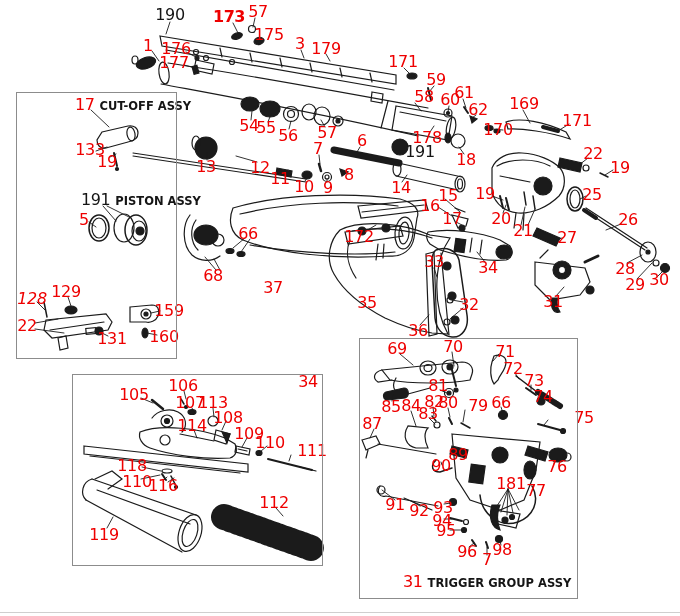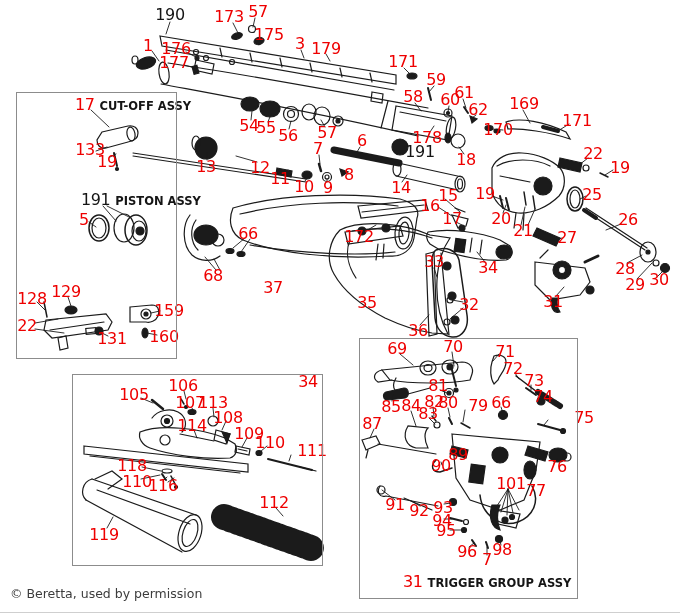--- a/index.html
+++ b/index.html
@@ -322,31 +322,31 @@
       <g stroke-width="0.9">
         <path d="M170,22 L166,34 M152,51 L159,61 M186,52 L196,57 M184,65 L195,68 M233,23 L238,33 M255,18 L253,27 M264,40 L259,41 M301,50 L304,58 M326,54 L330,61 M404,68 L411,75 M434,86 L429,92 M415,103 L421,111 M449,106 L448,112 M463,99 L466,108 M476,115 L472,118 M523,110 L530,123 M503,130 L492,129 M569,124 L558,131 M430,132 L434,126 M588,158 L579,165 M613,170 L605,175 M586,196 L580,199 M621,224 L606,230 M251,120 L252,111 M268,122 L271,114 M289,129 L291,121 M325,127 L321,120 M207,160 L207,153 M257,162 L236,156 M282,173 L288,170 M305,181 L308,177 M327,182 L327,179 M344,172 L341,171 M319,155 L320,164 M360,147 L357,152 M402,182 L407,175 M464,154 L459,147 M445,199 L460,212 M438,207 L452,216 M456,222 L462,225 M492,196 L503,200 M503,213 L506,205 M521,225 L525,207 M528,225 L535,209 M562,238 L556,240 M627,263 L642,255 M637,279 L652,263 M657,277 L663,271 M556,296 L564,287 M366,231 L376,225 M434,268 L437,277 M485,262 L477,252 M463,302 L452,300 M463,308 L450,319 M420,325 L429,315 M245,238 L233,248 M250,239 L241,252 M216,270 L205,257 M220,270 L214,259"></path>
         <path d="M91,110 L109,127 M96,151 L107,147 M110,157 L116,154 M89,222 L96,227 M103,206 L116,221 M107,206 L131,218 M37,302 L45,310 M68,297 L71,306 M35,323 L58,319 M35,329 L64,333 M108,336 L100,332 M160,311 L151,313 M157,335 L147,333 M141,398 L153,403 M184,391 L186,399 M192,408 L194,412 M213,408 L214,417 M226,421 L222,430 M194,430 L197,438 M247,438 L242,447 M267,446 L260,452 M291,455 L289,461 M142,467 L161,471 M141,479 L160,475 M163,481 L167,477 M168,482 L174,478 M276,508 L283,516 M107,528 L113,517"></path>
         <path d="M400,354 L413,365 M452,352 L454,366 M499,354 L493,361 M515,373 L519,379 M531,385 L531,390 M538,397 L539,399 M548,420 L544,425 M440,390 L447,393 M392,401 L393,395 M411,411 L416,426 M433,407 L434,416 M429,418 L435,424 M448,408 L450,417 M465,410 L463,422 M501,407 L503,413 M374,429 L370,438 M536,458 L536,452 M554,463 L557,459 M457,451 L459,449 M441,462 L442,465 M395,500 L382,490 M420,506 L411,501 M444,504 L451,503 M444,519 L452,519 M450,530 L461,530 M469,547 L474,543 M487,555 L487,547 M501,545 L500,541 M508,489 L495,509 M508,489 L501,512 M508,489 L507,515 M508,489 L513,513 M508,489 L519,510"></path>
       </g>
     </g>
   </svg>
 
   <div id="labels-layer">
       <div class="lbl k" style="left: 170px; top: 15px;"><span>190</span></div>
-      <div class="lbl r" style="left: 229px; top: 17px;"><span>173</span></div>
+      <div class="lbl r" style="left: 229px; top: 17px; font-weight: bold;"><span>173</span></div>
       <div class="lbl r" style="left: 258px; top: 12px;"><span>57</span></div>
       <div class="lbl r" style="left: 269px; top: 35px;"><span>175</span></div>
       <div class="lbl r" style="left: 148px; top: 46px;"><span>1</span></div>
       <div class="lbl r" style="left: 176px; top: 49px;"><span>176</span></div>
       <div class="lbl r" style="left: 174px; top: 63px;"><span>177</span></div>
       <div class="lbl r" style="left: 300px; top: 44px;"><span>3</span></div>
       <div class="lbl r" style="left: 326px; top: 49px;"><span>179</span></div>
       <div class="lbl r" style="left: 403px; top: 62px;"><span>171</span></div>
       <div class="lbl r" style="left: 436px; top: 80px;"><span>59</span></div>
-      <div class="lbl r" style="left: 413px; top: 97px;"><span>58</span></div>
+      <div class="lbl r" style="left: 424px; top: 97px;"><span>58</span></div>
       <div class="lbl r" style="left: 450px; top: 100px;"><span>60</span></div>
       <div class="lbl r" style="left: 464px; top: 93px;"><span>61</span></div>
       <div class="lbl r" style="left: 478px; top: 110px;"><span>62</span></div>
       <div class="lbl r" style="left: 524px; top: 104px;"><span>169</span></div>
       <div class="lbl r" style="left: 498px; top: 130px;"><span>170</span></div>
       <div class="lbl r" style="left: 577px; top: 121px;"><span>171</span></div>
       <div class="lbl r" style="left: 427px; top: 138px;"><span>178</span></div>
       <div class="lbl k" style="left: 420px; top: 152px;"><span>191</span></div>
       <div class="lbl r" style="left: 593px; top: 154px;"><span>22</span></div>
       <div class="lbl r" style="left: 620px; top: 168px;"><span>19</span></div>
@@ -384,21 +384,21 @@
       <div class="lbl r" style="left: 469px; top: 305px;"><span>32</span></div>
       <div class="lbl r" style="left: 418px; top: 331px;"><span>36</span></div>
       <div class="lbl r" style="left: 248px; top: 234px;"><span>66</span></div>
       <div class="lbl r" style="left: 213px; top: 276px;"><span>68</span></div>
       <div class="lbl r" style="left: 273px; top: 288px;"><span>37</span></div>
       <div class="lbl r titled" style="left: 75px; top: 105px;"><span>17</span><span class="suffix">CUT-OFF ASSY</span></div>
       <div class="lbl r" style="left: 90px; top: 150px;"><span>133</span></div>
       <div class="lbl r" style="left: 107px; top: 162px;"><span>19</span></div>
       <div class="lbl k titled" style="left: 81px; top: 200px;"><span>191</span><span class="suffix">PISTON ASSY</span></div>
       <div class="lbl r" style="left: 84px; top: 220px;"><span>5</span></div>
-      <div class="lbl r" style="left: 32px; top: 299px;"><span>128</span></div>
+      <div class="lbl r" style="left: 32px; top: 299px; font-style: italic;"><span>128</span></div>
       <div class="lbl r" style="left: 66px; top: 292px;"><span>129</span></div>
       <div class="lbl r" style="left: 27px; top: 326px;"><span>22</span></div>
       <div class="lbl r" style="left: 112px; top: 339px;"><span>131</span></div>
       <div class="lbl r" style="left: 169px; top: 311px;"><span>159</span></div>
       <div class="lbl r" style="left: 164px; top: 337px;"><span>160</span></div>
       <div class="lbl r" style="left: 308px; top: 382px;"><span>34</span></div>
       <div class="lbl r" style="left: 134px; top: 395px;"><span>105</span></div>
       <div class="lbl r" style="left: 183px; top: 386px;"><span>106</span></div>
       <div class="lbl r" style="left: 190px; top: 403px;"><span>107</span></div>
       <div class="lbl r" style="left: 213px; top: 403px;"><span>113</span></div>
@@ -428,29 +428,28 @@
       <div class="lbl r" style="left: 444px; top: 406px; margin-left: 34px;"><span>79</span></div>
       <div class="lbl r" style="left: 501px; top: 403px;"><span>66</span></div>
       <div class="lbl r" style="left: 372px; top: 424px;"><span>87</span></div>
       <div class="lbl r" style="left: 536px; top: 463px; margin-top: 28px;"><span>77</span></div>
       <div class="lbl r" style="left: 557px; top: 467px;"><span>76</span></div>
       <div class="lbl r" style="left: 458px; top: 455px;"><span>89</span></div>
       <div class="lbl r" style="left: 441px; top: 466px;"><span>90</span></div>
       <div class="lbl r" style="left: 395px; top: 505px;"><span>91</span></div>
       <div class="lbl r" style="left: 419px; top: 511px;"><span>92</span></div>
       <div class="lbl r" style="left: 443px; top: 508px;"><span>93</span></div>
-      <div class="lbl r" style="left: 511px; top: 484px;"><span>101</span></div>
+      <div class="lbl r" style="left: 511px; top: 484px;"><span>181</span></div>
       <div class="lbl r" style="left: 442px; top: 521px;"><span>94</span></div>
       <div class="lbl r" style="left: 446px; top: 531px;"><span>95</span></div>
       <div class="lbl r" style="left: 467px; top: 552px;"><span>96</span></div>
       <div class="lbl r" style="left: 487px; top: 560px;"><span>7</span></div>
       <div class="lbl r" style="left: 502px; top: 550px;"><span>98</span></div>
       <div class="lbl r titled" style="left: 403px; top: 582px;"><span>31</span><span class="suffix">TRIGGER GROUP ASSY</span></div>
     </div>
   <div id="boxes-layer">
       <div class="box" style="left: 16px; top: 92px; width: 159px; height: 265px; border-color: rgb(140, 140, 140);"></div>
       <div class="box" style="left: 72px; top: 374px; width: 249px; height: 190px; border-color: rgb(140, 140, 140);"></div>
       <div class="box" style="left: 359px; top: 338px; width: 217px; height: 259px; border-color: rgb(140, 140, 140);"></div>
     </div>
 
-  <div class="copyright">© Beretta, used by permission</div>
   <div class="sep"></div>
 </div>
 
 </body></html>

